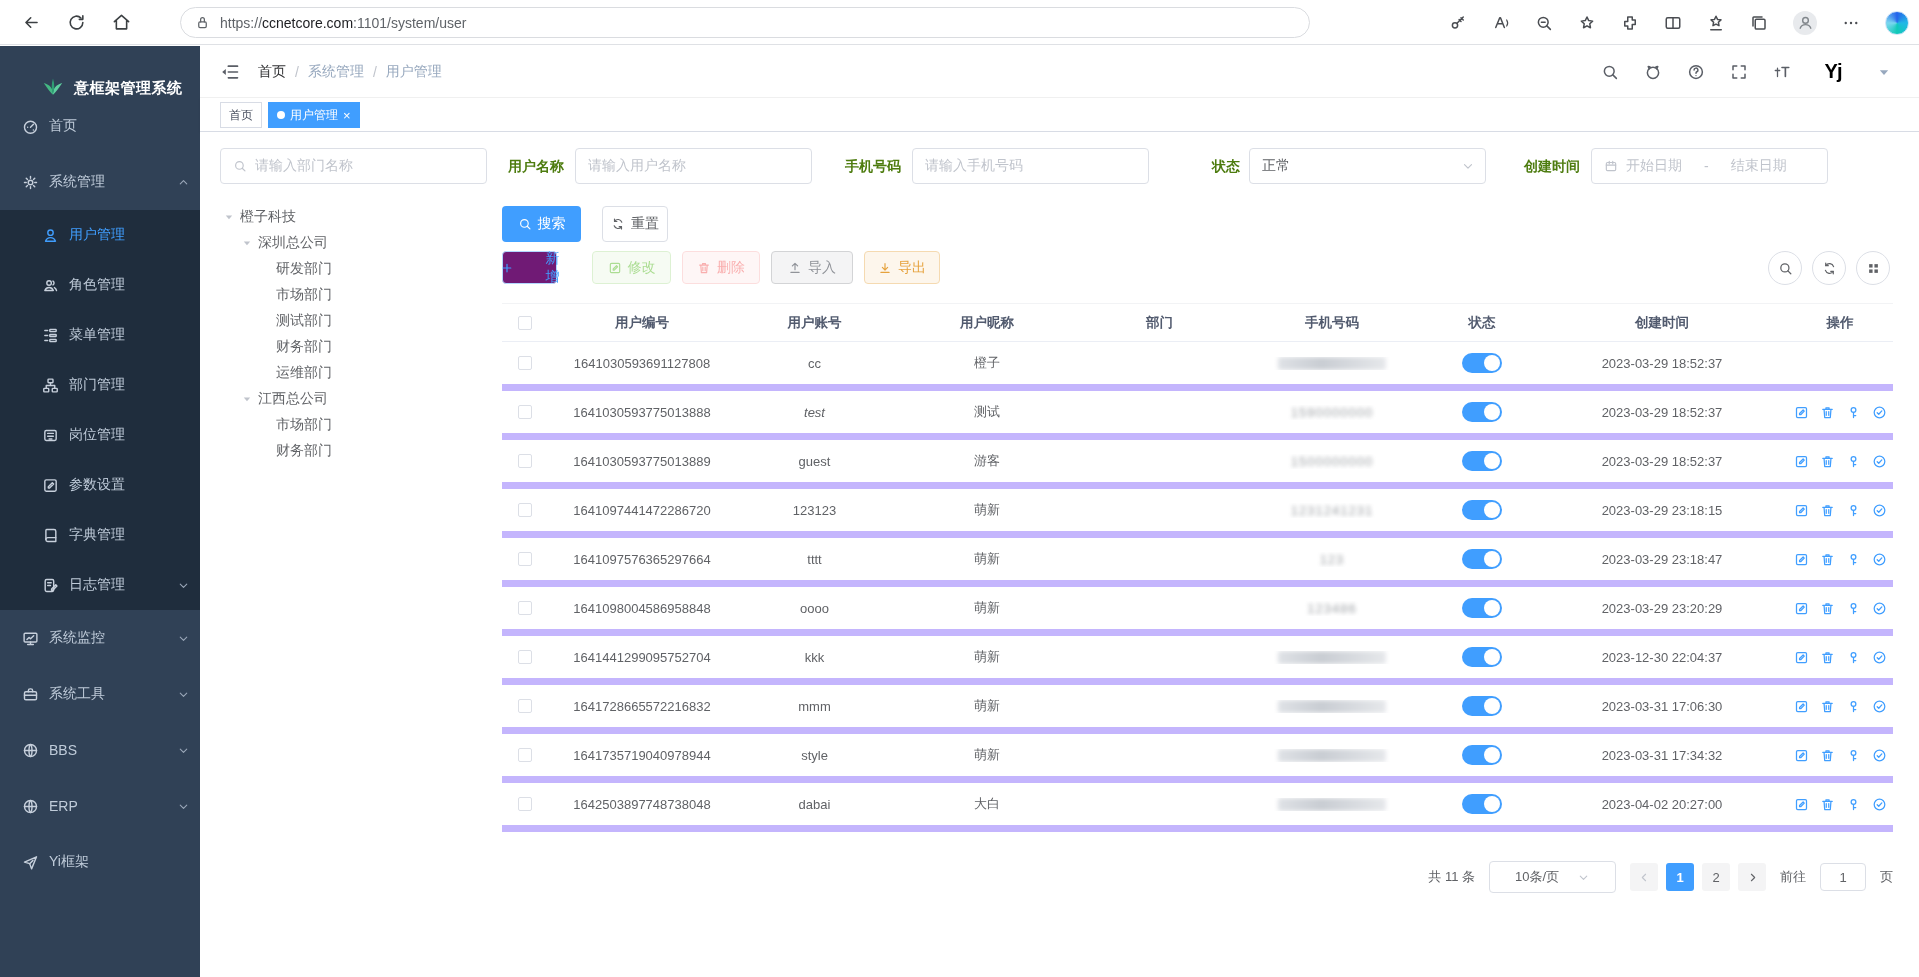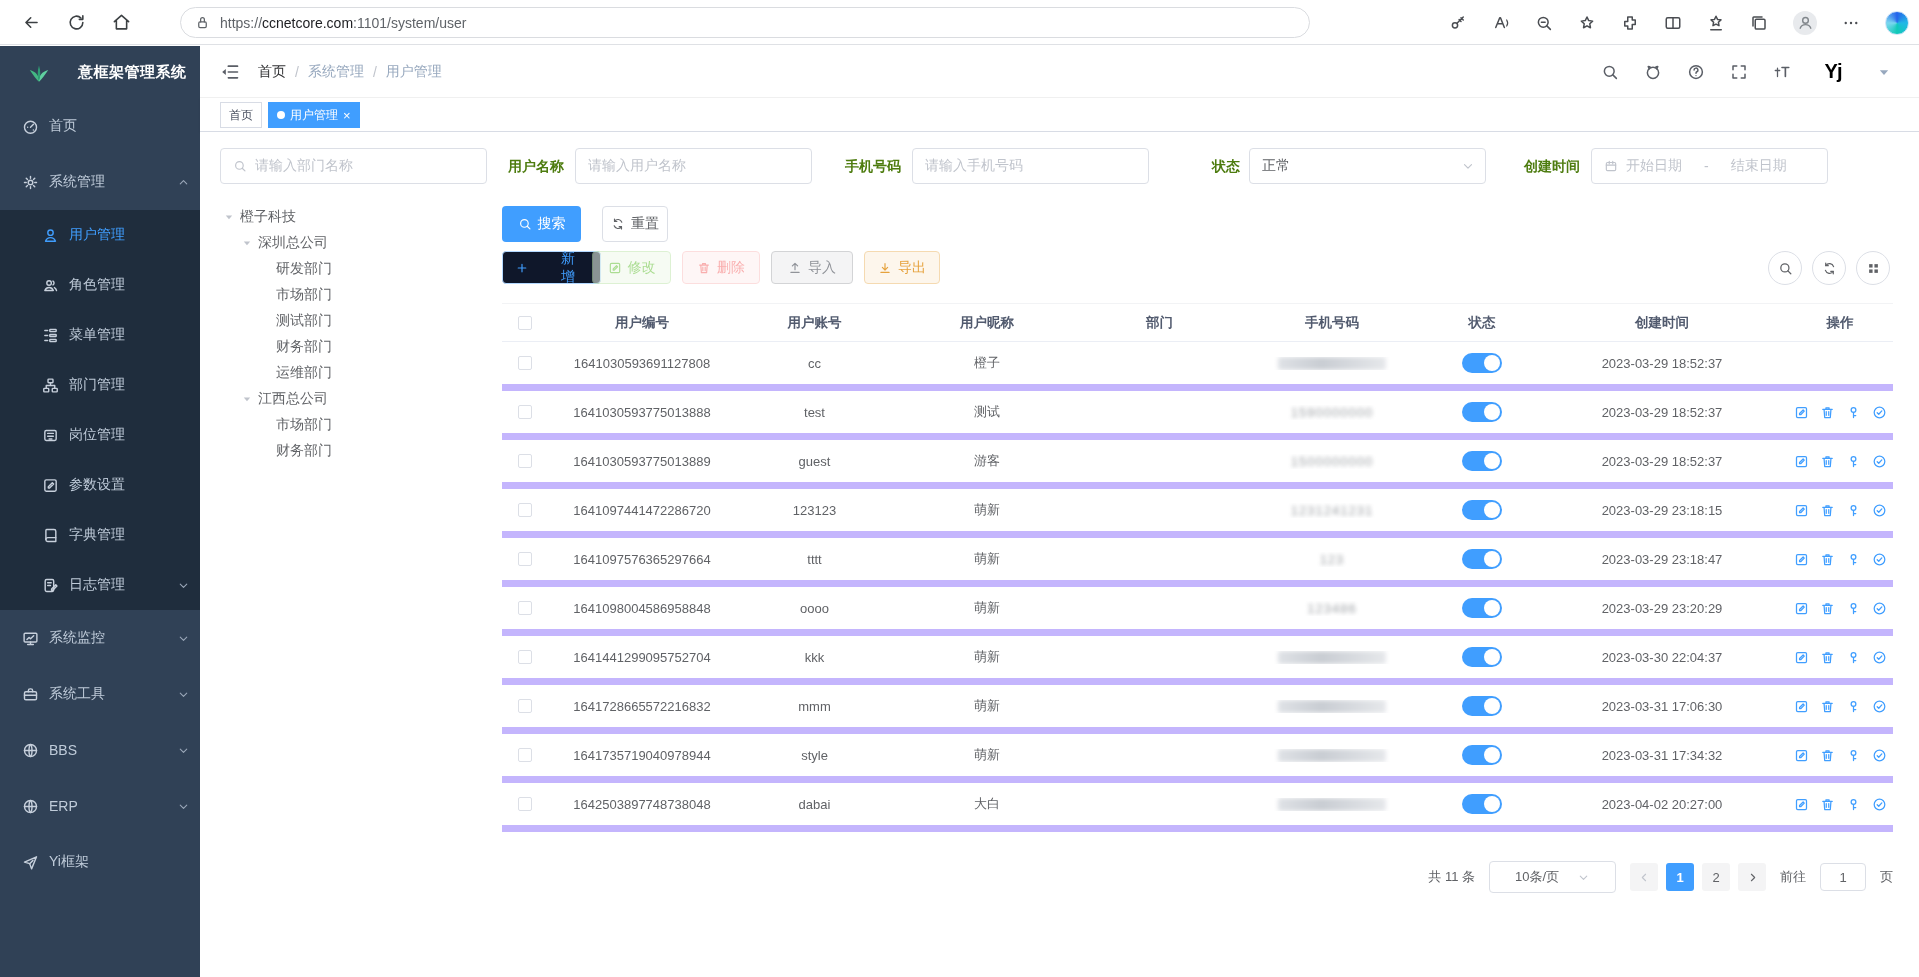--- a/index.html
+++ b/index.html
@@ -20,21 +20,21 @@
   .bb-right{position:absolute;right:10px;top:0;height:45px;display:flex;align-items:center;gap:25px;color:#4a4d52}
   .bb-right .ic{width:18px;height:18px}
   .copilot{width:24px;height:24px;border-radius:50%;background:conic-gradient(#2563eb,#22b8e6,#10c9b7,#7cd7f0,#2563eb);border:1px solid #cfe3f8}
   .b-avatar{width:24px;height:24px;border-radius:50%;background:#e8eaed;color:#80868b;display:flex;align-items:center;justify-content:center}
   .b-avatar .ic{width:17px;height:17px}
 
   .app{position:absolute;top:46px;left:0;right:0;bottom:0;display:flex}
 
   
   .sidebar{width:200px;background:#304156;color:#bfcbd9;flex:0 0 auto;overflow:hidden}
-  .logo-row{height:52px;display:flex;align-items:center;padding-left:26px;gap:26px}
+  .logo-row{height:52px;display:flex;align-items:flex-end;padding-left:40px;gap:8px}
   .logo-row .logo-ic{width:26px;height:26px}
   .logo-text{color:#fff;font-size:15px;font-weight:bold;letter-spacing:.5px}
   .menu-item{height:56px;display:flex;align-items:center;padding-left:22px;gap:10px;font-size:14px;cursor:pointer;position:relative;color:#bfcbd9}
   .menu-item .ic{width:17px;height:17px;color:#c7d0dc}
   .menu-item .arrow{position:absolute;right:10px;width:13px;height:13px;color:#9aa7b8}
   .submenu{background:#1f2d3d}
   .submenu .menu-item{height:50px;padding-left:42px}
   .menu-item.active,.menu-item.active .ic{color:#409eff}
 
   
@@ -569,21 +569,21 @@
           </div>
           <div class="tree-node" style="padding-left: 56px;">
             <span>市场部门</span>
           </div>
           <div class="tree-node" style="padding-left: 56px;">
             <span>财务部门</span>
           </div>
         </div>
 
       <div id="toolbar-buttons">
-          <div class="btn toolbar-btn" style="left: 302px; width: 99px; background: #0f172a; border-color: rgb(179, 216, 255); color: rgb(64, 158, 255); gap: 32px;">
+          <div class="btn toolbar-btn" style="left: 302px; width: 55px; background: #701a75; border-color: rgb(179, 216, 255); color: rgb(64, 158, 255); gap: 32px;">
             <span class="ic">
               <svg viewBox="0 0 24 24">
                 <path d="M12 5.5v13M5.5 12h13"></path>
               </svg>
             </span>
             <span>新增</span>
           </div>
           <div class="btn toolbar-btn" style="left: 392px; width: 79px; background: rgb(240, 249, 235); border-color: rgb(194, 231, 176); color: rgb(103, 194, 58); opacity: 0.55;">
             <span class="ic">
               <svg viewBox="0 0 24 24">
@@ -704,21 +704,21 @@
             </div>
             <div class="t-cell" style="width: 106px;"></div>
           </div>
           <div class="t-row">
             <div class="t-cell" style="width: 45px;">
               <span class="cbx"></span>
             </div>
             <div class="t-cell" style="width: 190px;">
               <span>1641030593775013888</span>
             </div>
-            <div class="t-cell" style="width: 155px;">
+            <div class="t-cell" style="width: 155px; font-style: italic;">
               <span>test</span>
             </div>
             <div class="t-cell" style="width: 190px;">
               <span>测试</span>
             </div>
             <div class="t-cell" style="width: 155px;">
               <span></span>
             </div>
             <div class="t-cell" style="width: 190px;">
               <span class="phone-frag">1590000000</span>
@@ -985,21 +985,21 @@
             <div class="t-cell" style="width: 155px;">
               <span></span>
             </div>
             <div class="t-cell" style="width: 190px;">
               <span class="blurbar"></span>
             </div>
             <div class="t-cell" style="width: 110px;">
               <span class="toggle"></span>
             </div>
             <div class="t-cell" style="width: 250px;">
-              <span>2023-03-30 22:04:37</span>
+              <span>2023-12-30 22:04:37</span>
             </div>
             <div class="t-cell" style="width: 106px;">
               <span class="ops">
                 <span class="ic">
                   <svg viewBox="0 0 24 24">
                     <rect x="4" y="4" width="16" height="16" rx="2"></rect>
                     <path d="M14.6 8l1.8 1.8-5.7 5.7H8.9v-1.8z"></path>
                   </svg>
                 </span>
                 <span class="ic">

